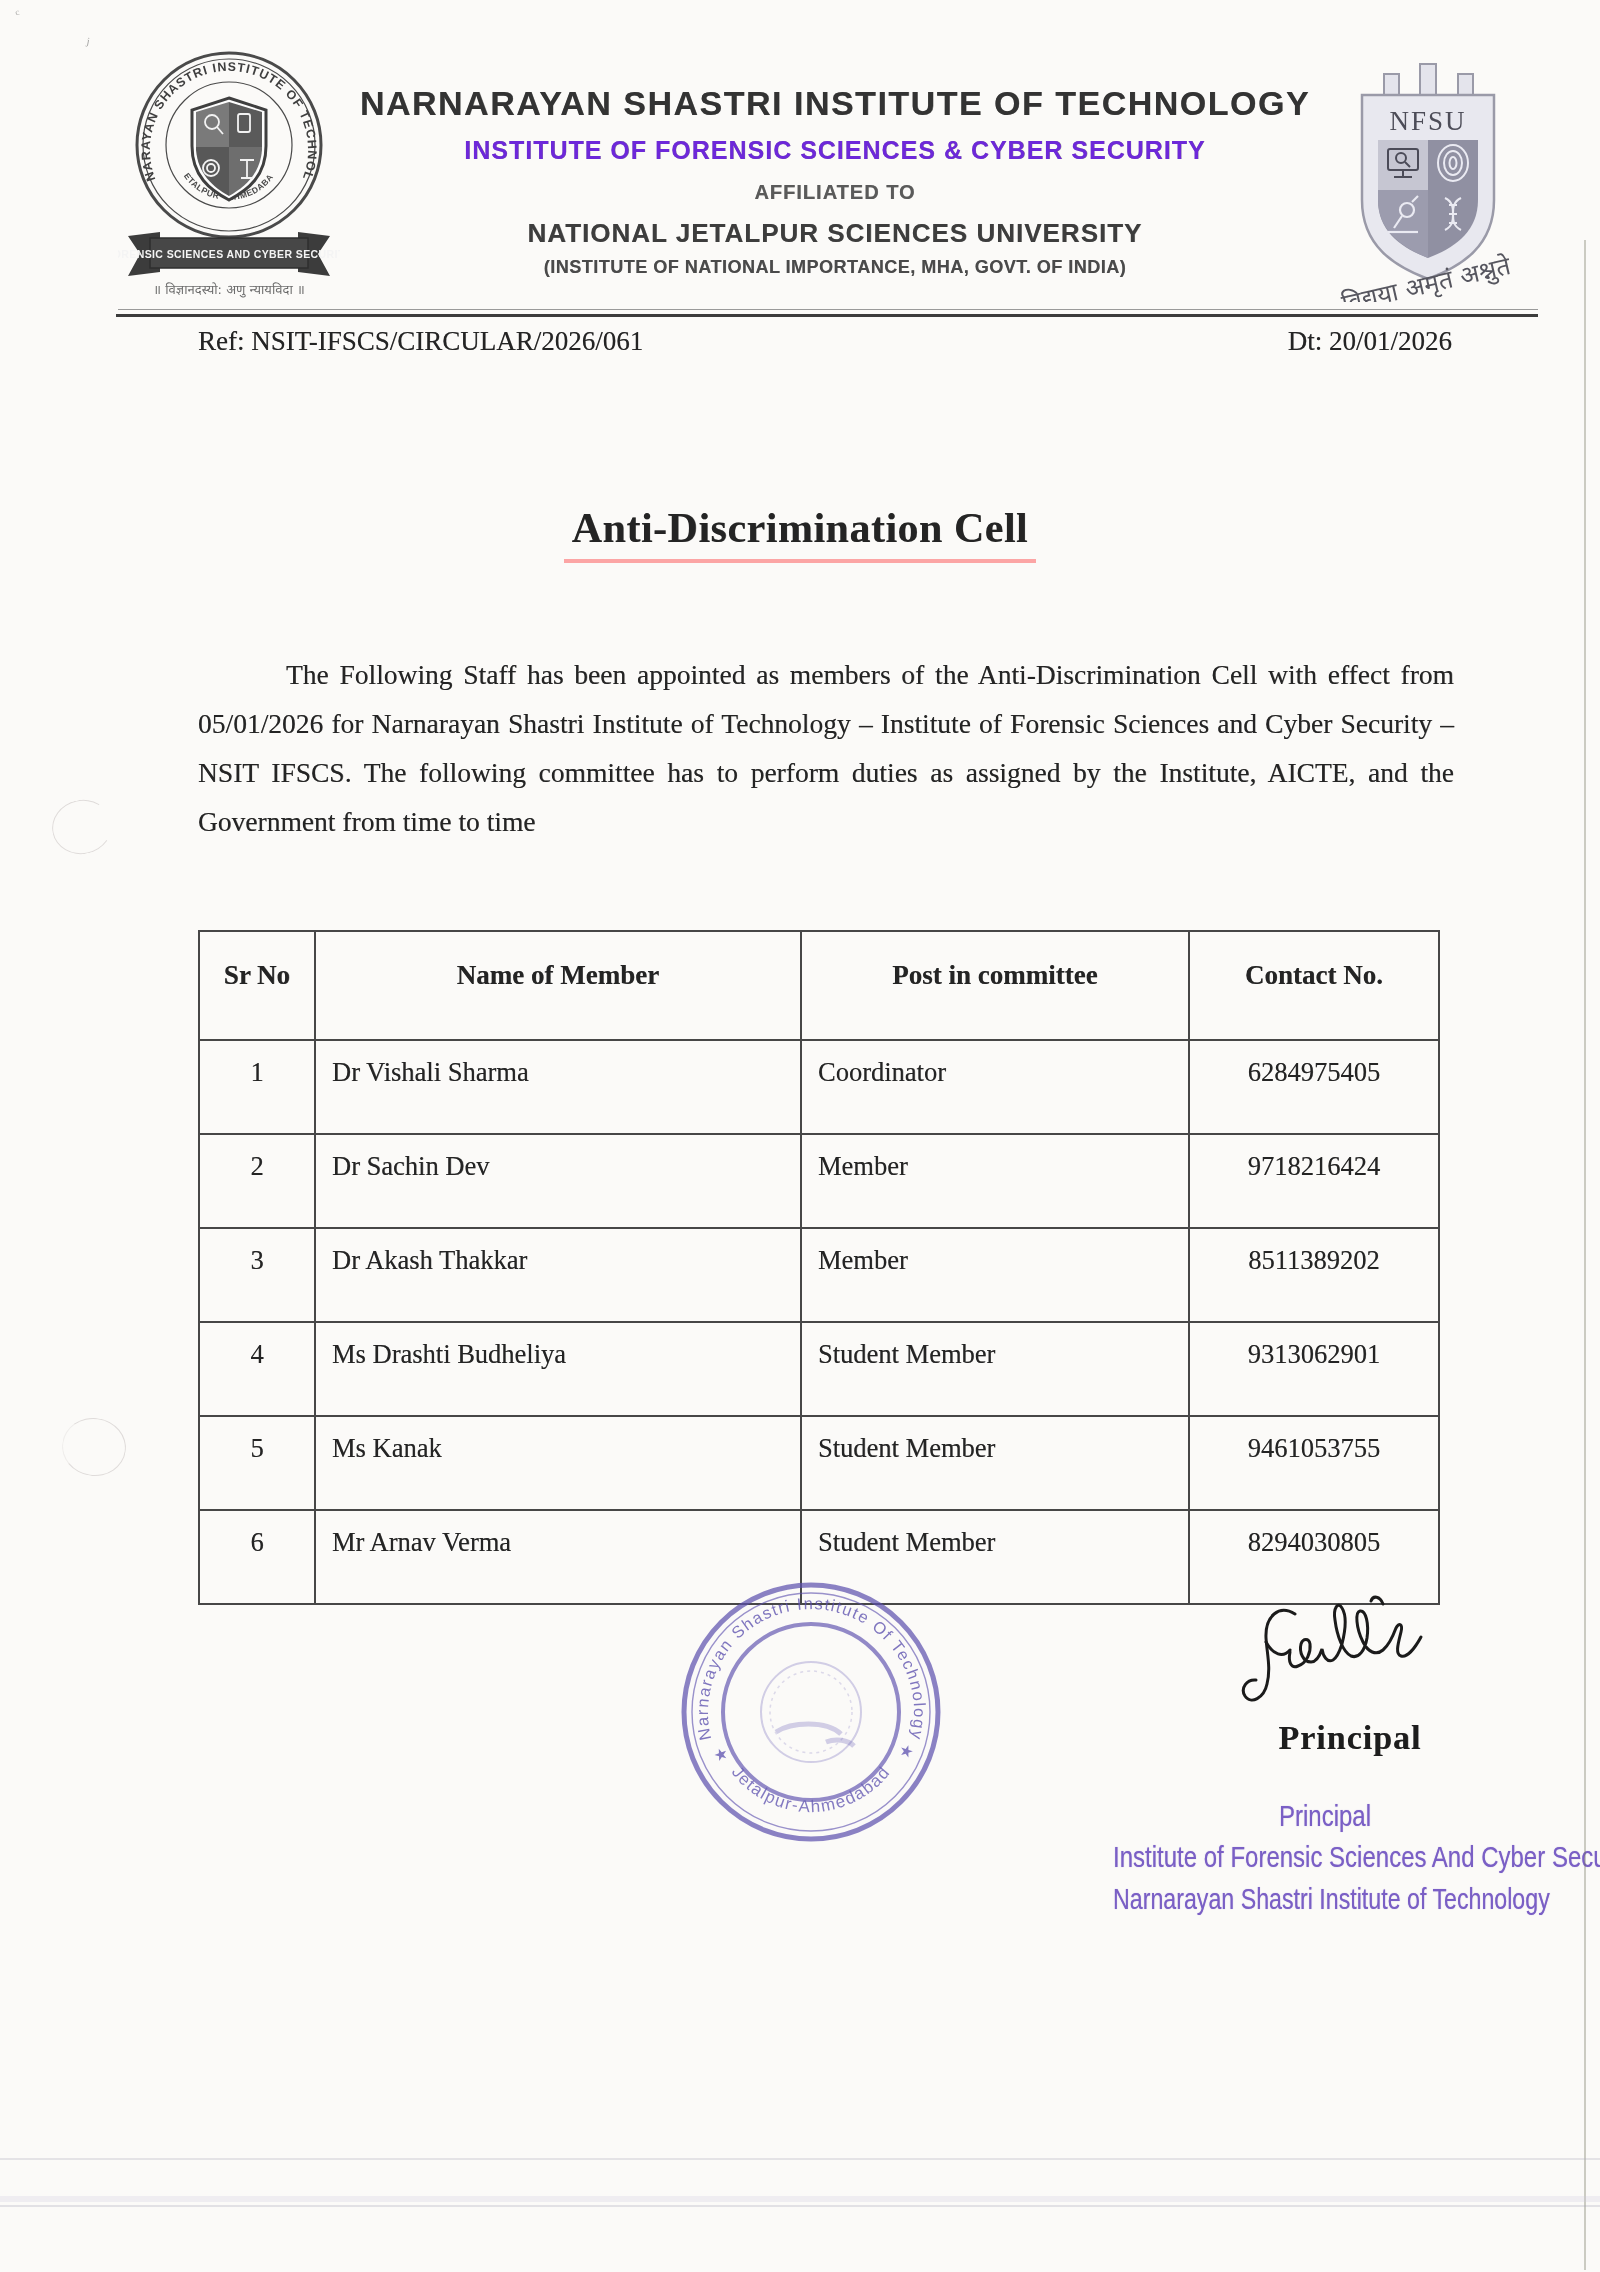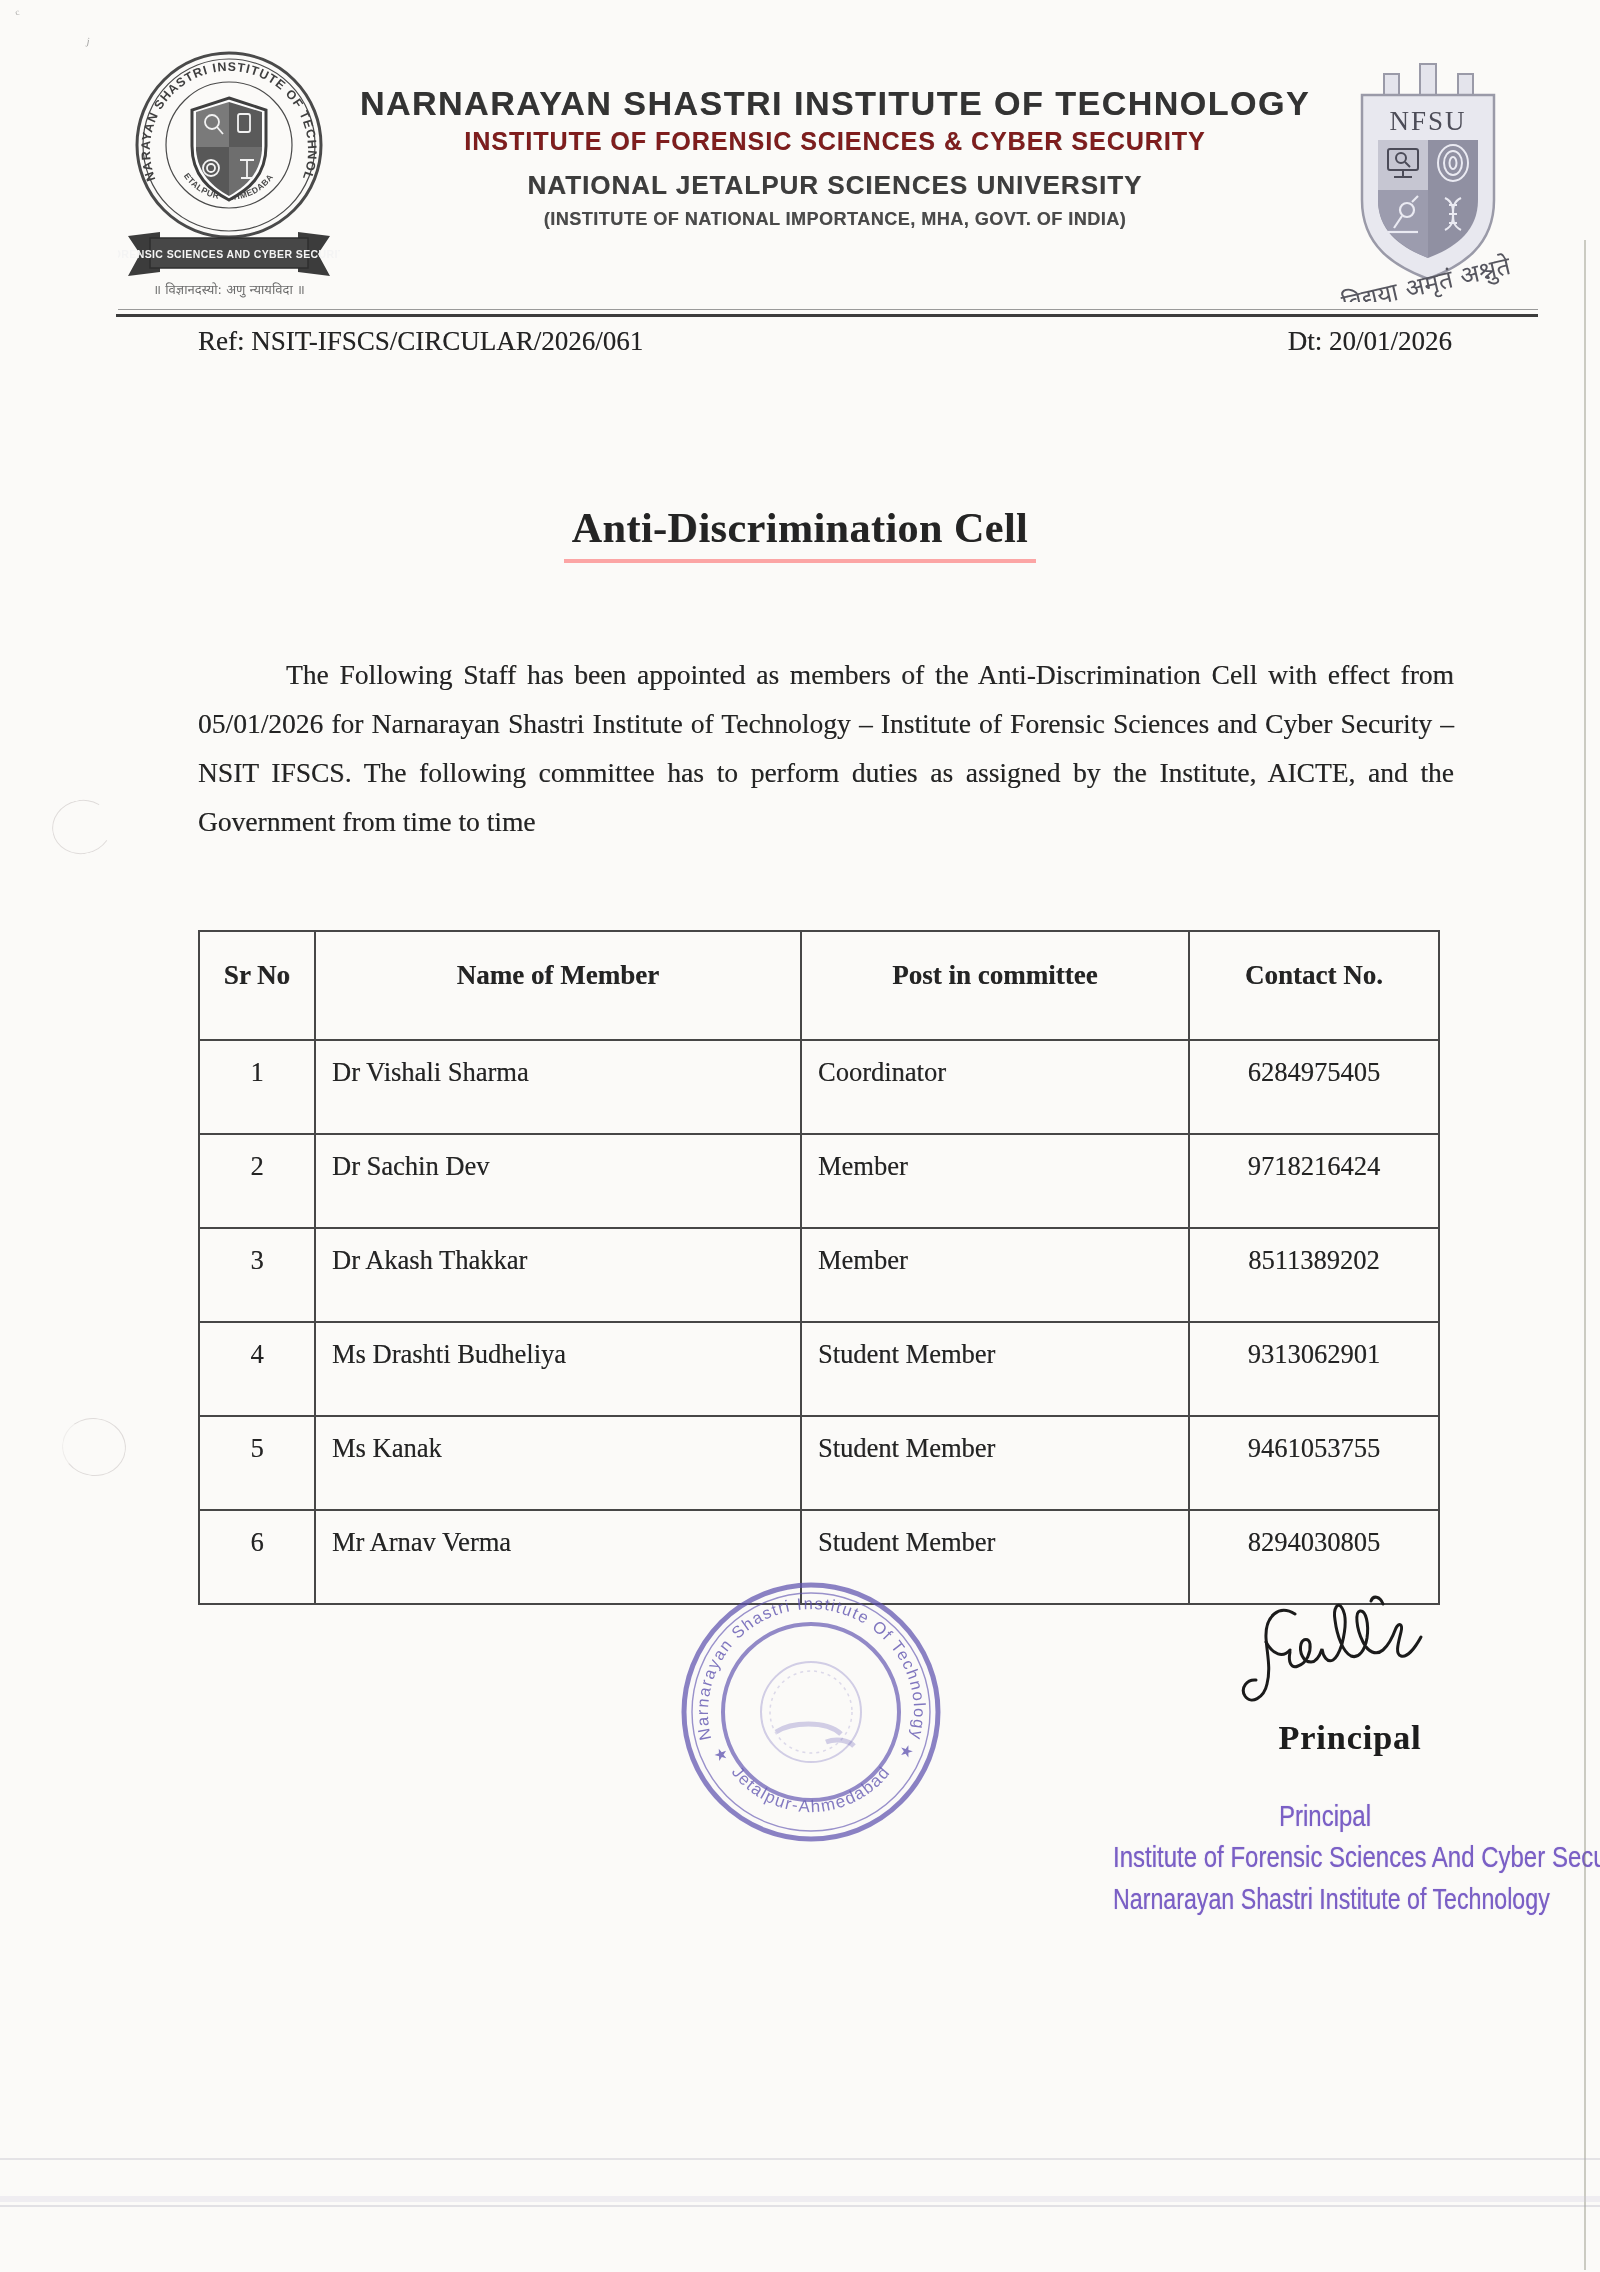--- a/index.html
+++ b/index.html
@@ -14,21 +14,21 @@
   .scan{ text-shadow:0.3px 0.3px 0.6px rgba(40,40,40,0.5); }
 
   
   #left-logo{ position:absolute; left:118px; top:50px; }
   #right-logo{ position:absolute; left:1322px; top:50px; }
   #header-text{
     position:absolute; left:330px; top:84px; width:1010px;
     text-align:center; font-family:"Liberation Sans", sans-serif; color:#3a3a3a;
   }
   .h-line1{ font-size:34px; font-weight:bold; letter-spacing:1.5px; color:#333; }
-  .h-line2{ font-size:25px; font-weight:bold; letter-spacing:1px; margin-top:4px; color:#7f1d1d;}
+  .h-line2{ font-size:25px; font-weight:bold; letter-spacing:1px; margin-top:13px; color:#6d28d9;}
   .h-line3{ font-size:20px; font-weight:bold; letter-spacing:1px; margin-top:16px; color:#5a5a5a;}
   .h-line4{ font-size:26px; font-weight:bold; letter-spacing:1px; margin-top:14px; color:#3d3d3d;}
   .h-line5{ font-size:18px; font-weight:bold; letter-spacing:0.5px; margin-top:8px; color:#4a4a4a;}
 
   
   #rule-light{ position:absolute; left:118px; top:309px; width:1420px; height:1px; background:#9a9a9a;}
   #rule{ position:absolute; left:116px; top:314px; width:1422px; height:3px; background:#3c3c3c;}
   #ref-row{
     position:absolute; left:198px; top:326px; width:1254px;
     display:flex; justify-content:space-between;
@@ -140,20 +140,21 @@
         <rect x="32" y="188" width="158" height="30" fill="#474747" stroke="#2e2e2e" stroke-width="1.5"></rect>
         <text x="111" y="208" text-anchor="middle" font-family="Liberation Sans, sans-serif" font-size="10.5" font-weight="bold" fill="#f4f4f4" letter-spacing="0.4">FORENSIC SCIENCES AND CYBER SECURITY</text>
       </g>
       <text x="111" y="244" text-anchor="middle" font-family="DejaVu Sans, sans-serif" font-size="13" fill="#6d6d6d">॥ विज्ञानदस्यो: अणु न्यायविदा ॥</text>
     </svg>
   </div>
 
   <div id="header-text">
     <div class="h-line1 scan">NARNARAYAN SHASTRI INSTITUTE OF TECHNOLOGY</div>
     <div class="h-line2 scan">INSTITUTE OF FORENSIC SCIENCES &amp; CYBER SECURITY</div>
+    <div class="h-line3 scan">AFFILIATED TO</div>
     <div class="h-line4 scan">NATIONAL JETALPUR SCIENCES UNIVERSITY</div>
     <div class="h-line5 scan">(INSTITUTE OF NATIONAL IMPORTANCE, MHA, GOVT. OF INDIA)</div>
   </div>
 
   <div id="right-logo">
     <svg width="212" height="252" viewBox="0 0 212 252">
       <g>
         <rect x="62" y="24" width="15" height="24" fill="#e4e4ec" stroke="#9a9aa8" stroke-width="2"></rect>
         <rect x="98" y="14" width="16" height="34" fill="#e4e4ec" stroke="#9a9aa8" stroke-width="2"></rect>
         <rect x="136" y="24" width="15" height="24" fill="#e4e4ec" stroke="#9a9aa8" stroke-width="2"></rect>

